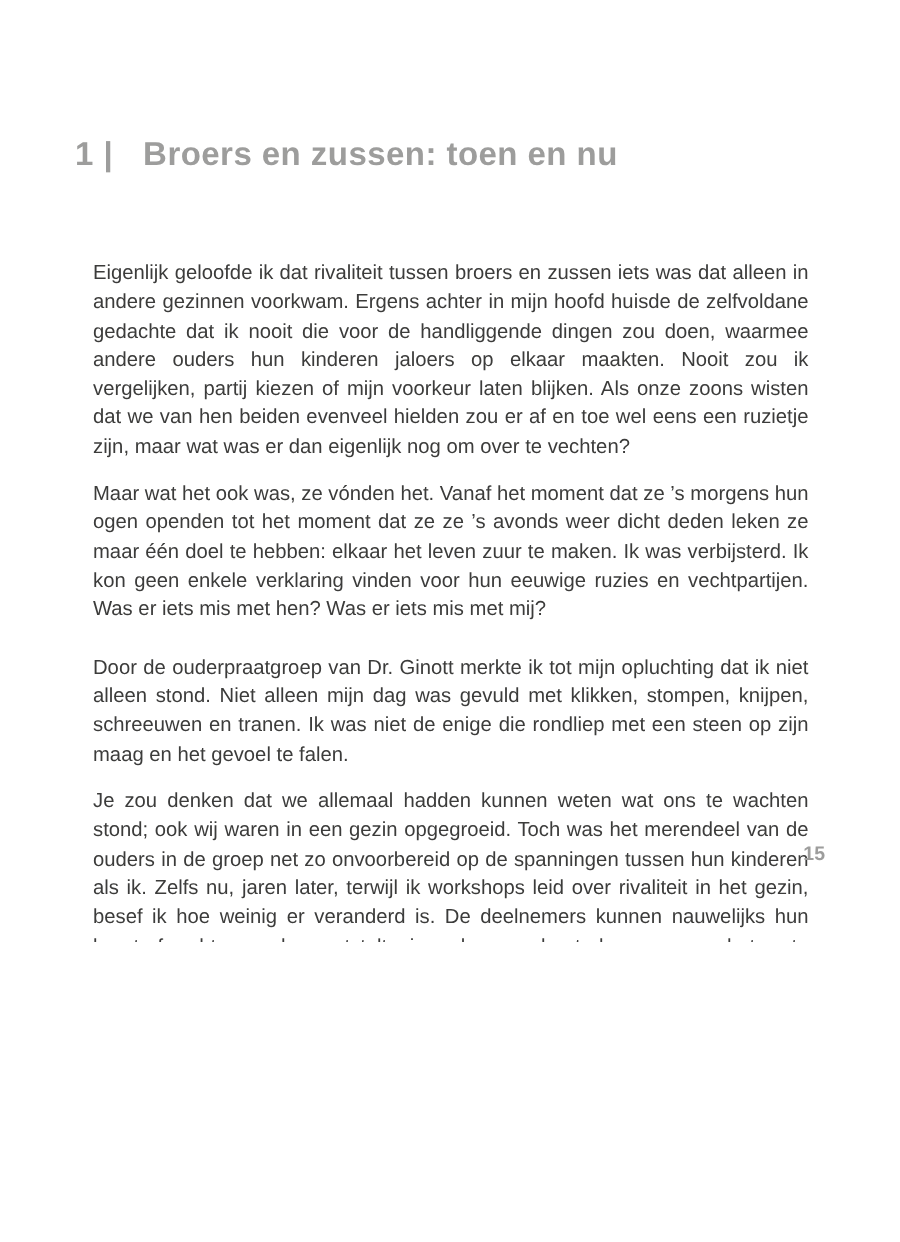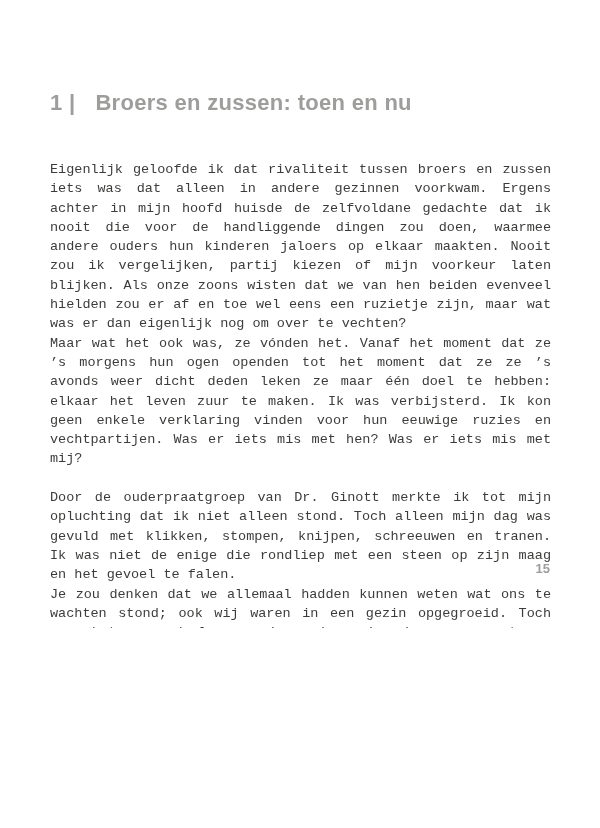--- a/index.html
+++ b/index.html
@@ -38,22 +38,21 @@
     position: absolute;
     top: 160px;
     left: 50px;
     width: 501px;
     color: #3c3c3b;
     font-size: 13.5px;
     line-height: 19.3px;
     text-align: justify;
   }
   .para {
-    margin: 0;
-    font-family: Liberation Mono, monospace;
+    margin: 12px;
   }
   .para.gap {
     margin-top: 19.3px;
   }
   .para.italic {
     font-style: italic;
   }
   .page-number {
     position: absolute;
     right: 50px;
@@ -68,19 +67,19 @@
 
 <div class="page">
 
   <h1 class="chapter-heading">
     <span class="chapter-number">1 |</span><span class="chapter-title">Broers en zussen: toen en nu</span>
   </h1>
 
   <div class="body-text">
     <p class="para">Eigenlijk geloofde ik dat rivaliteit tussen broers en zussen iets was dat alleen in andere gezinnen voorkwam. Ergens achter in mijn hoofd huisde de zelfvoldane gedachte dat ik nooit die voor de handliggende dingen zou doen, waarmee andere ouders hun kinderen jaloers op elkaar maakten. Nooit zou ik vergelijken, partij kiezen of mijn voorkeur laten blijken. Als onze zoons wisten dat we van hen beiden evenveel hielden zou er af en toe wel eens een ruzietje zijn, maar wat was er dan eigenlijk nog om over te vechten?</p>
     <p class="para">Maar wat het ook was, ze vónden het. Vanaf het moment dat ze ’s morgens hun ogen openden tot het moment dat ze ze ’s avonds weer dicht deden leken ze maar één doel te hebben: elkaar het leven zuur te maken. Ik was verbijsterd. Ik kon geen enkele verklaring vinden voor hun eeuwige ruzies en vechtpartijen. Was er iets mis met hen? Was er iets mis met mij?</p>
-    <p class="para gap">Door de ouderpraatgroep van Dr. Ginott merkte ik tot mijn opluchting dat ik niet alleen stond. Toch alleen mijn dag was gevuld met klikken, stompen, knijpen, schreeuwen en tranen. Ik was niet de enige die rondliep met een steen op zijn maag en het gevoel te falen.</p>
+    <p class="para gap">Door de ouderpraatgroep van Dr. Ginott merkte ik tot mijn opluchting dat ik niet alleen stond. Niet alleen mijn dag was gevuld met klikken, stompen, knijpen, schreeuwen en tranen. Ik was niet de enige die rondliep met een steen op zijn maag en het gevoel te falen.</p>
     <p class="para">Je zou denken dat we allemaal hadden kunnen weten wat ons te wachten stond; ook wij waren in een gezin opgegroeid. Toch was het merendeel van de ouders in de groep net zo onvoorbereid op de spanningen tussen hun kinderen als ik. Zelfs nu, jaren later, terwijl ik workshops leid over rivaliteit in het gezin, besef ik hoe weinig er veranderd is. De deelnemers kunnen nauwelijks hun beurt afwachten om hun ontsteltenis onder woorden te brengen over het grote verschil tussen hun rooskleurige verwachtingen en de harde werkelijkheid.</p>
   </div>
 
   <div class="page-number">15</div>
 
 </div>
 
 </body></html>

